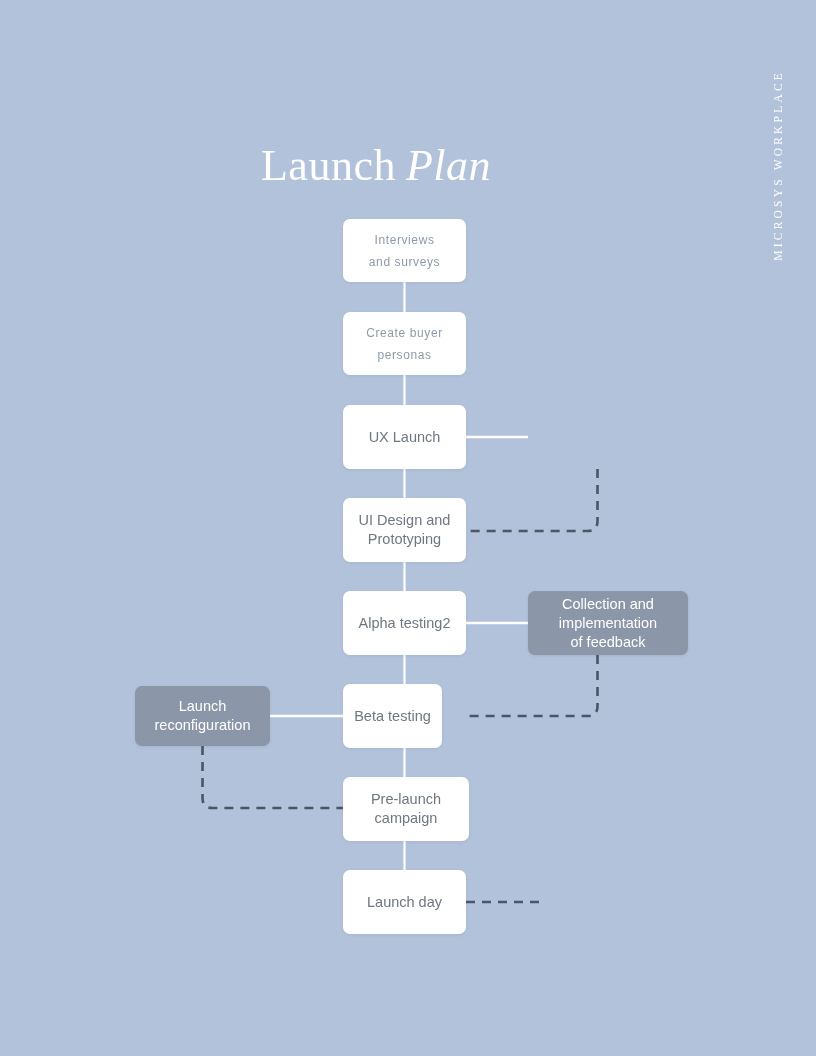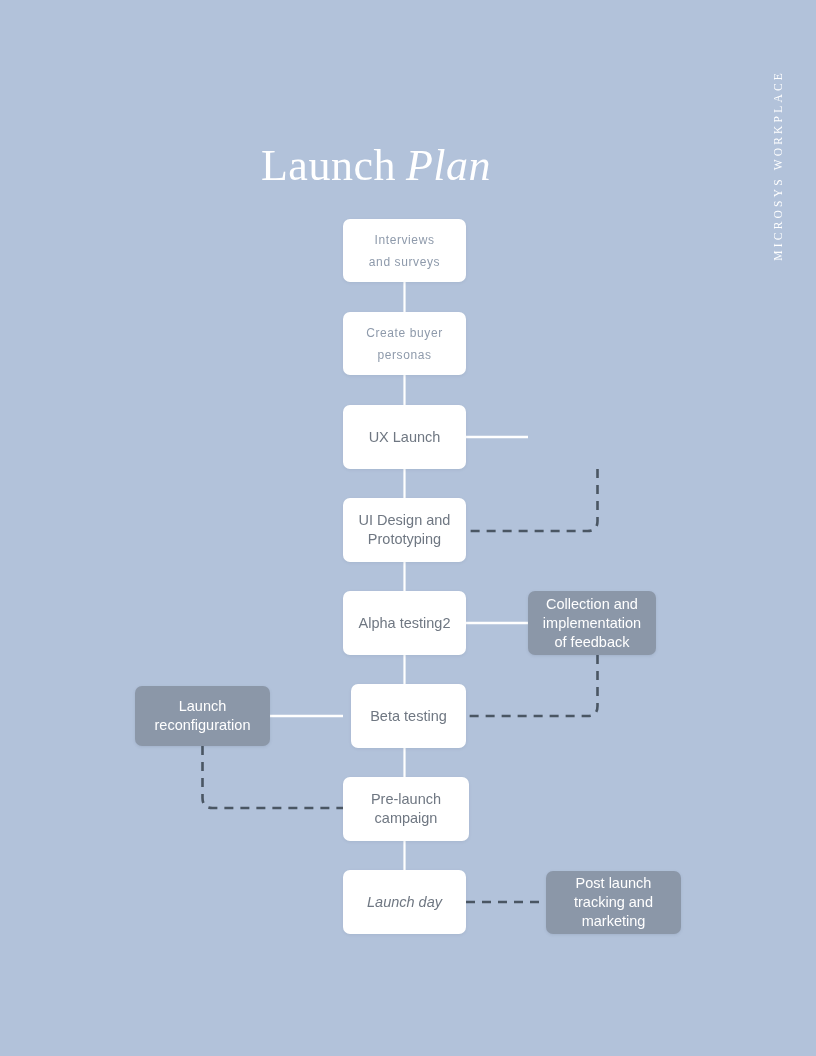--- a/index.html
+++ b/index.html
@@ -172,43 +172,38 @@
 
   <div class="node white" style="left:343px; top:498px; width:123px; height:64px;">
     <span class="node-label">UI Design and
 Prototyping</span>
   </div>
 
   <div class="node white" style="left:343px; top:591px; width:123px; height:64px;">
     <span class="node-label">Alpha testing2</span>
   </div>
 
-  <div class="node gray" style="left:528px; top:591px; width:128px; height:64px;">
+  <div class="node gray" style="left:528px; top:591px; width:160px; height:64px;">
     <span class="node-label">Collection and
 implementation
 of feedback</span>
   </div>
 
-  <div class="node white" style="left:343px; top:684px; width:115px; height:64px;margin-left:8px;">
+  <div class="node white" style="left:343px; top:684px; width:99px; height:64px;">
     <span class="node-label">Beta testing</span>
   </div>
 
   <div class="node gray" style="left:135px; top:686px; width:135px; height:60px;">
     <span class="node-label">Launch
 reconfiguration</span>
   </div>
 
   <div class="node white" style="left:343px; top:777px; width:126px; height:64px;">
     <span class="node-label">Pre-launch
 campaign</span>
   </div>
 
-  <div class="node white" style="left:343px; top:870px; width:123px; height:64px;font-style:italic;">
+  <div class="node white" style="left:343px; top:870px; width:123px; height:64px;">
     <span class="node-label">Launch day</span>
   </div>
 
-  <div class="node gray" style="left:546px; top:871px; width:135px; height:63px;">
-    <span class="node-label">Post launch
-tracking and
-marketing</span>
-  </div>
 
 </div>
 
 </body></html>

